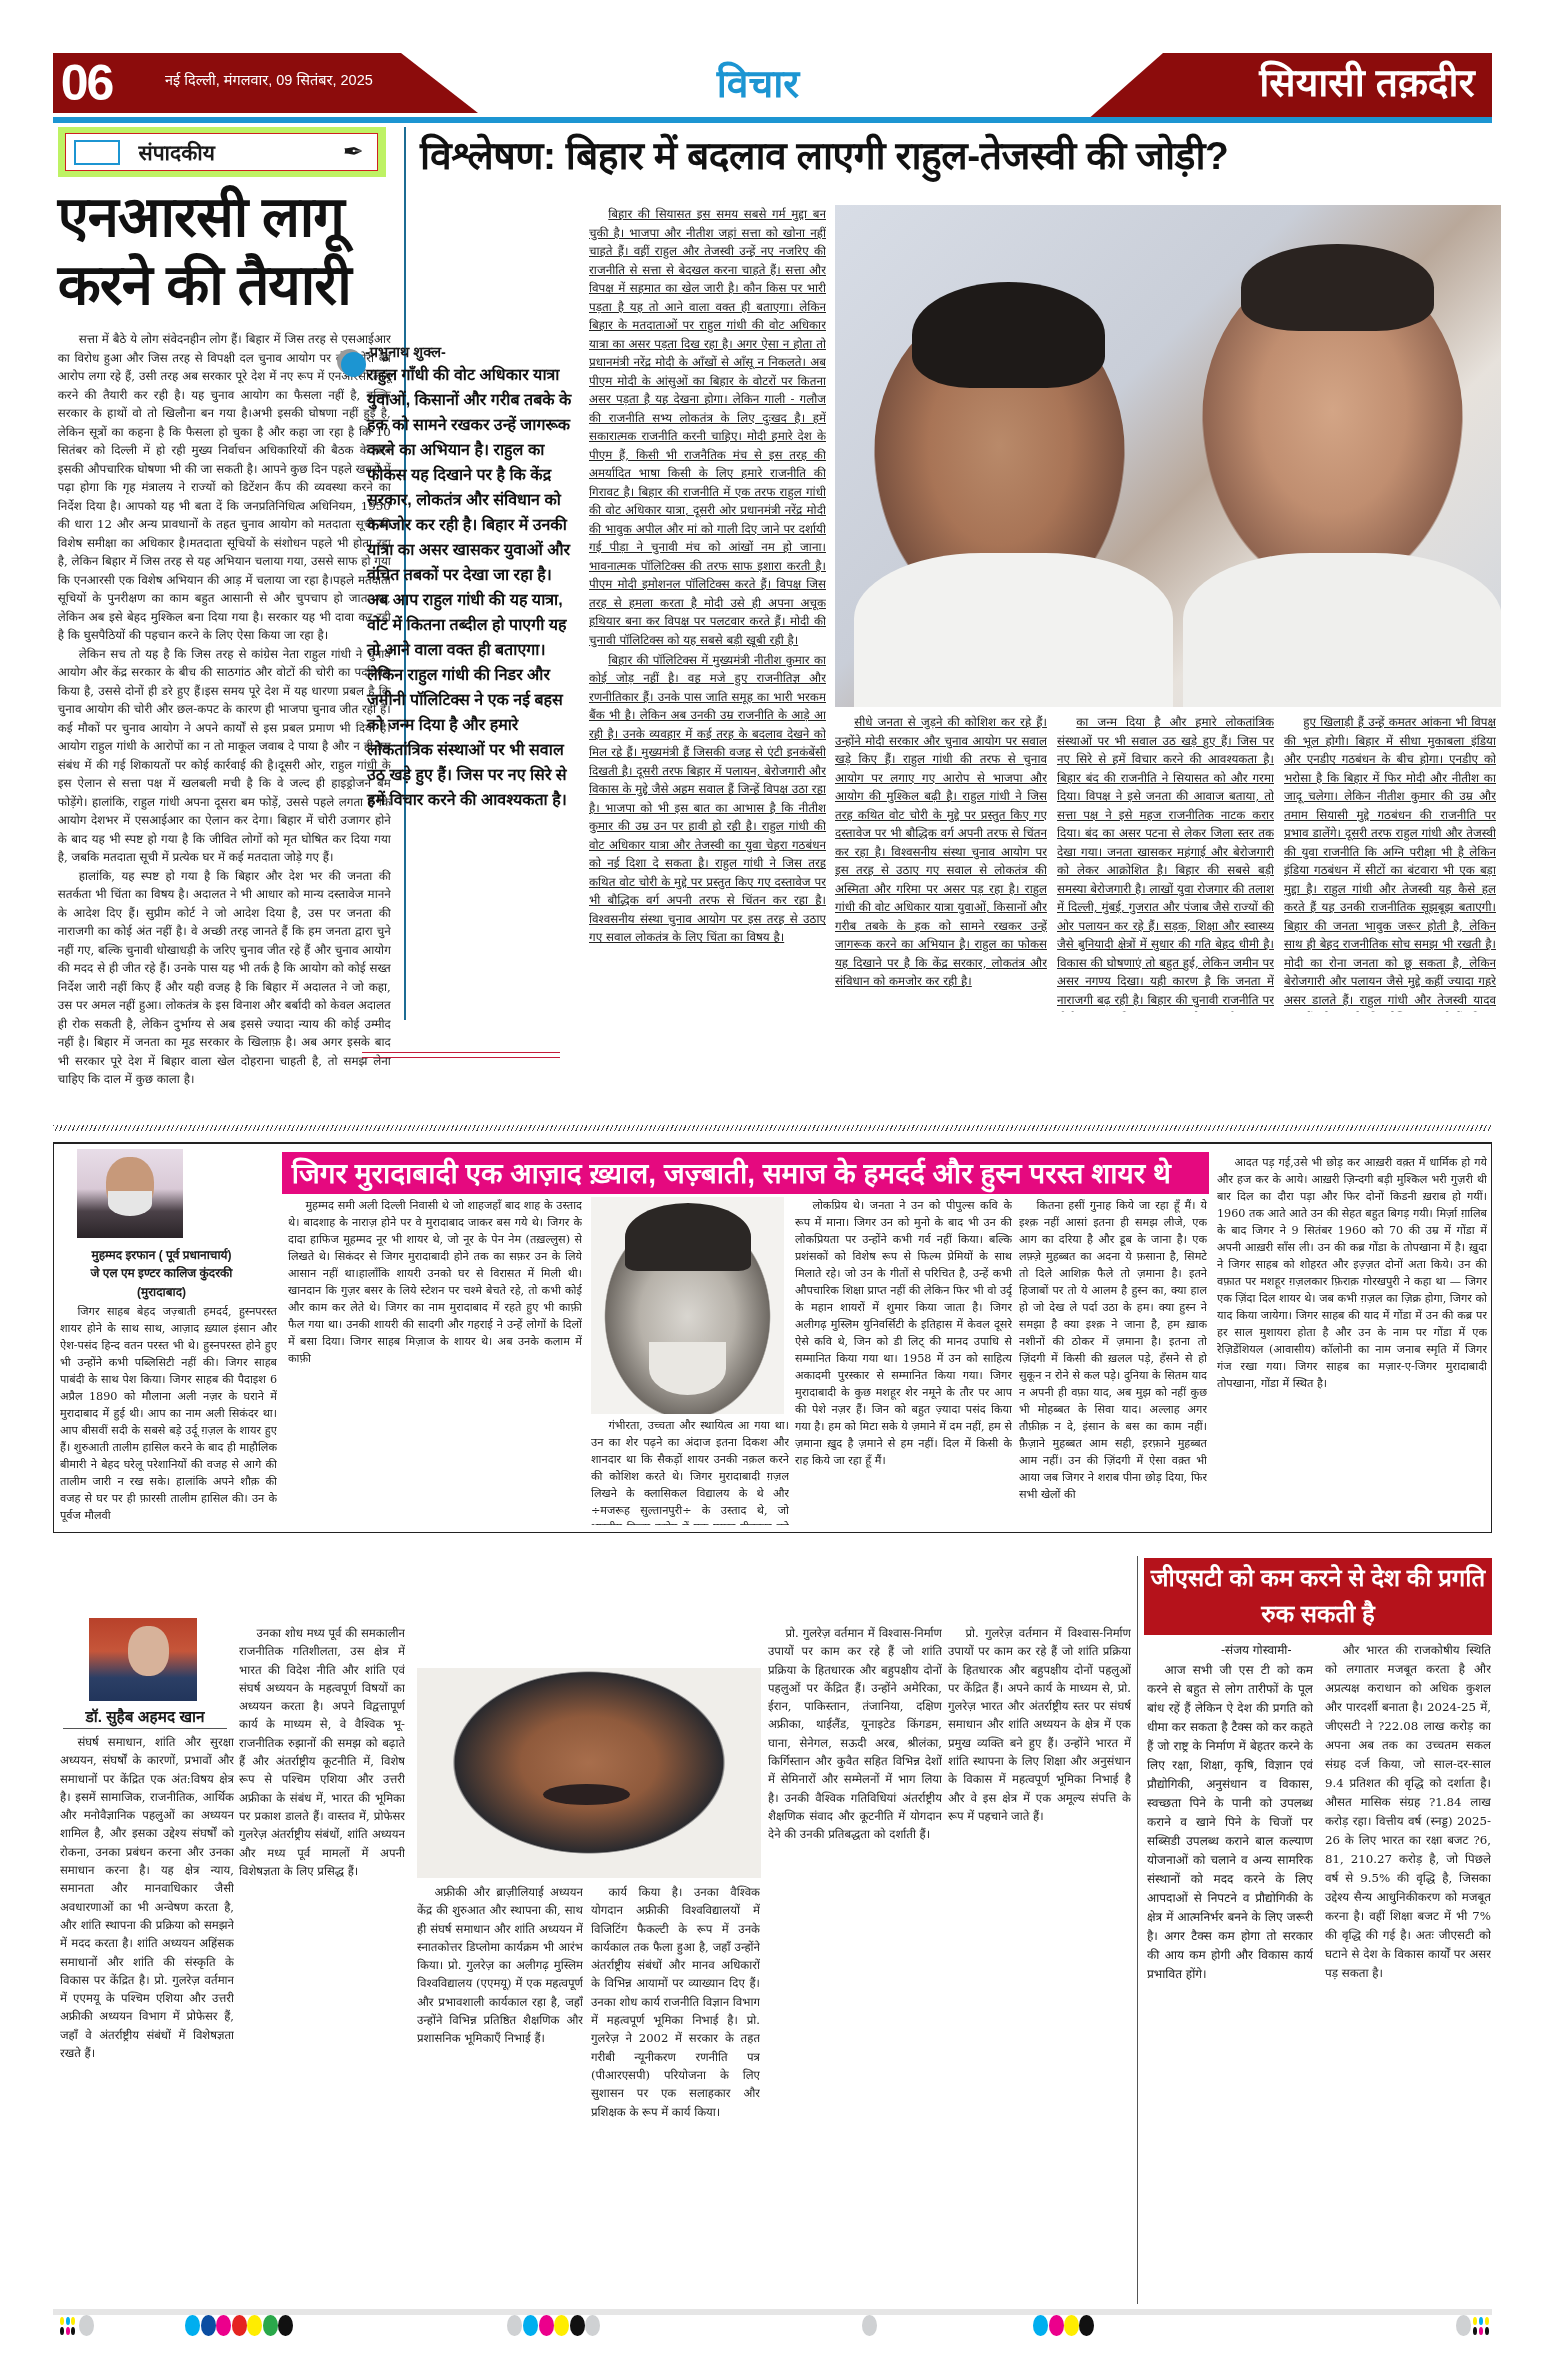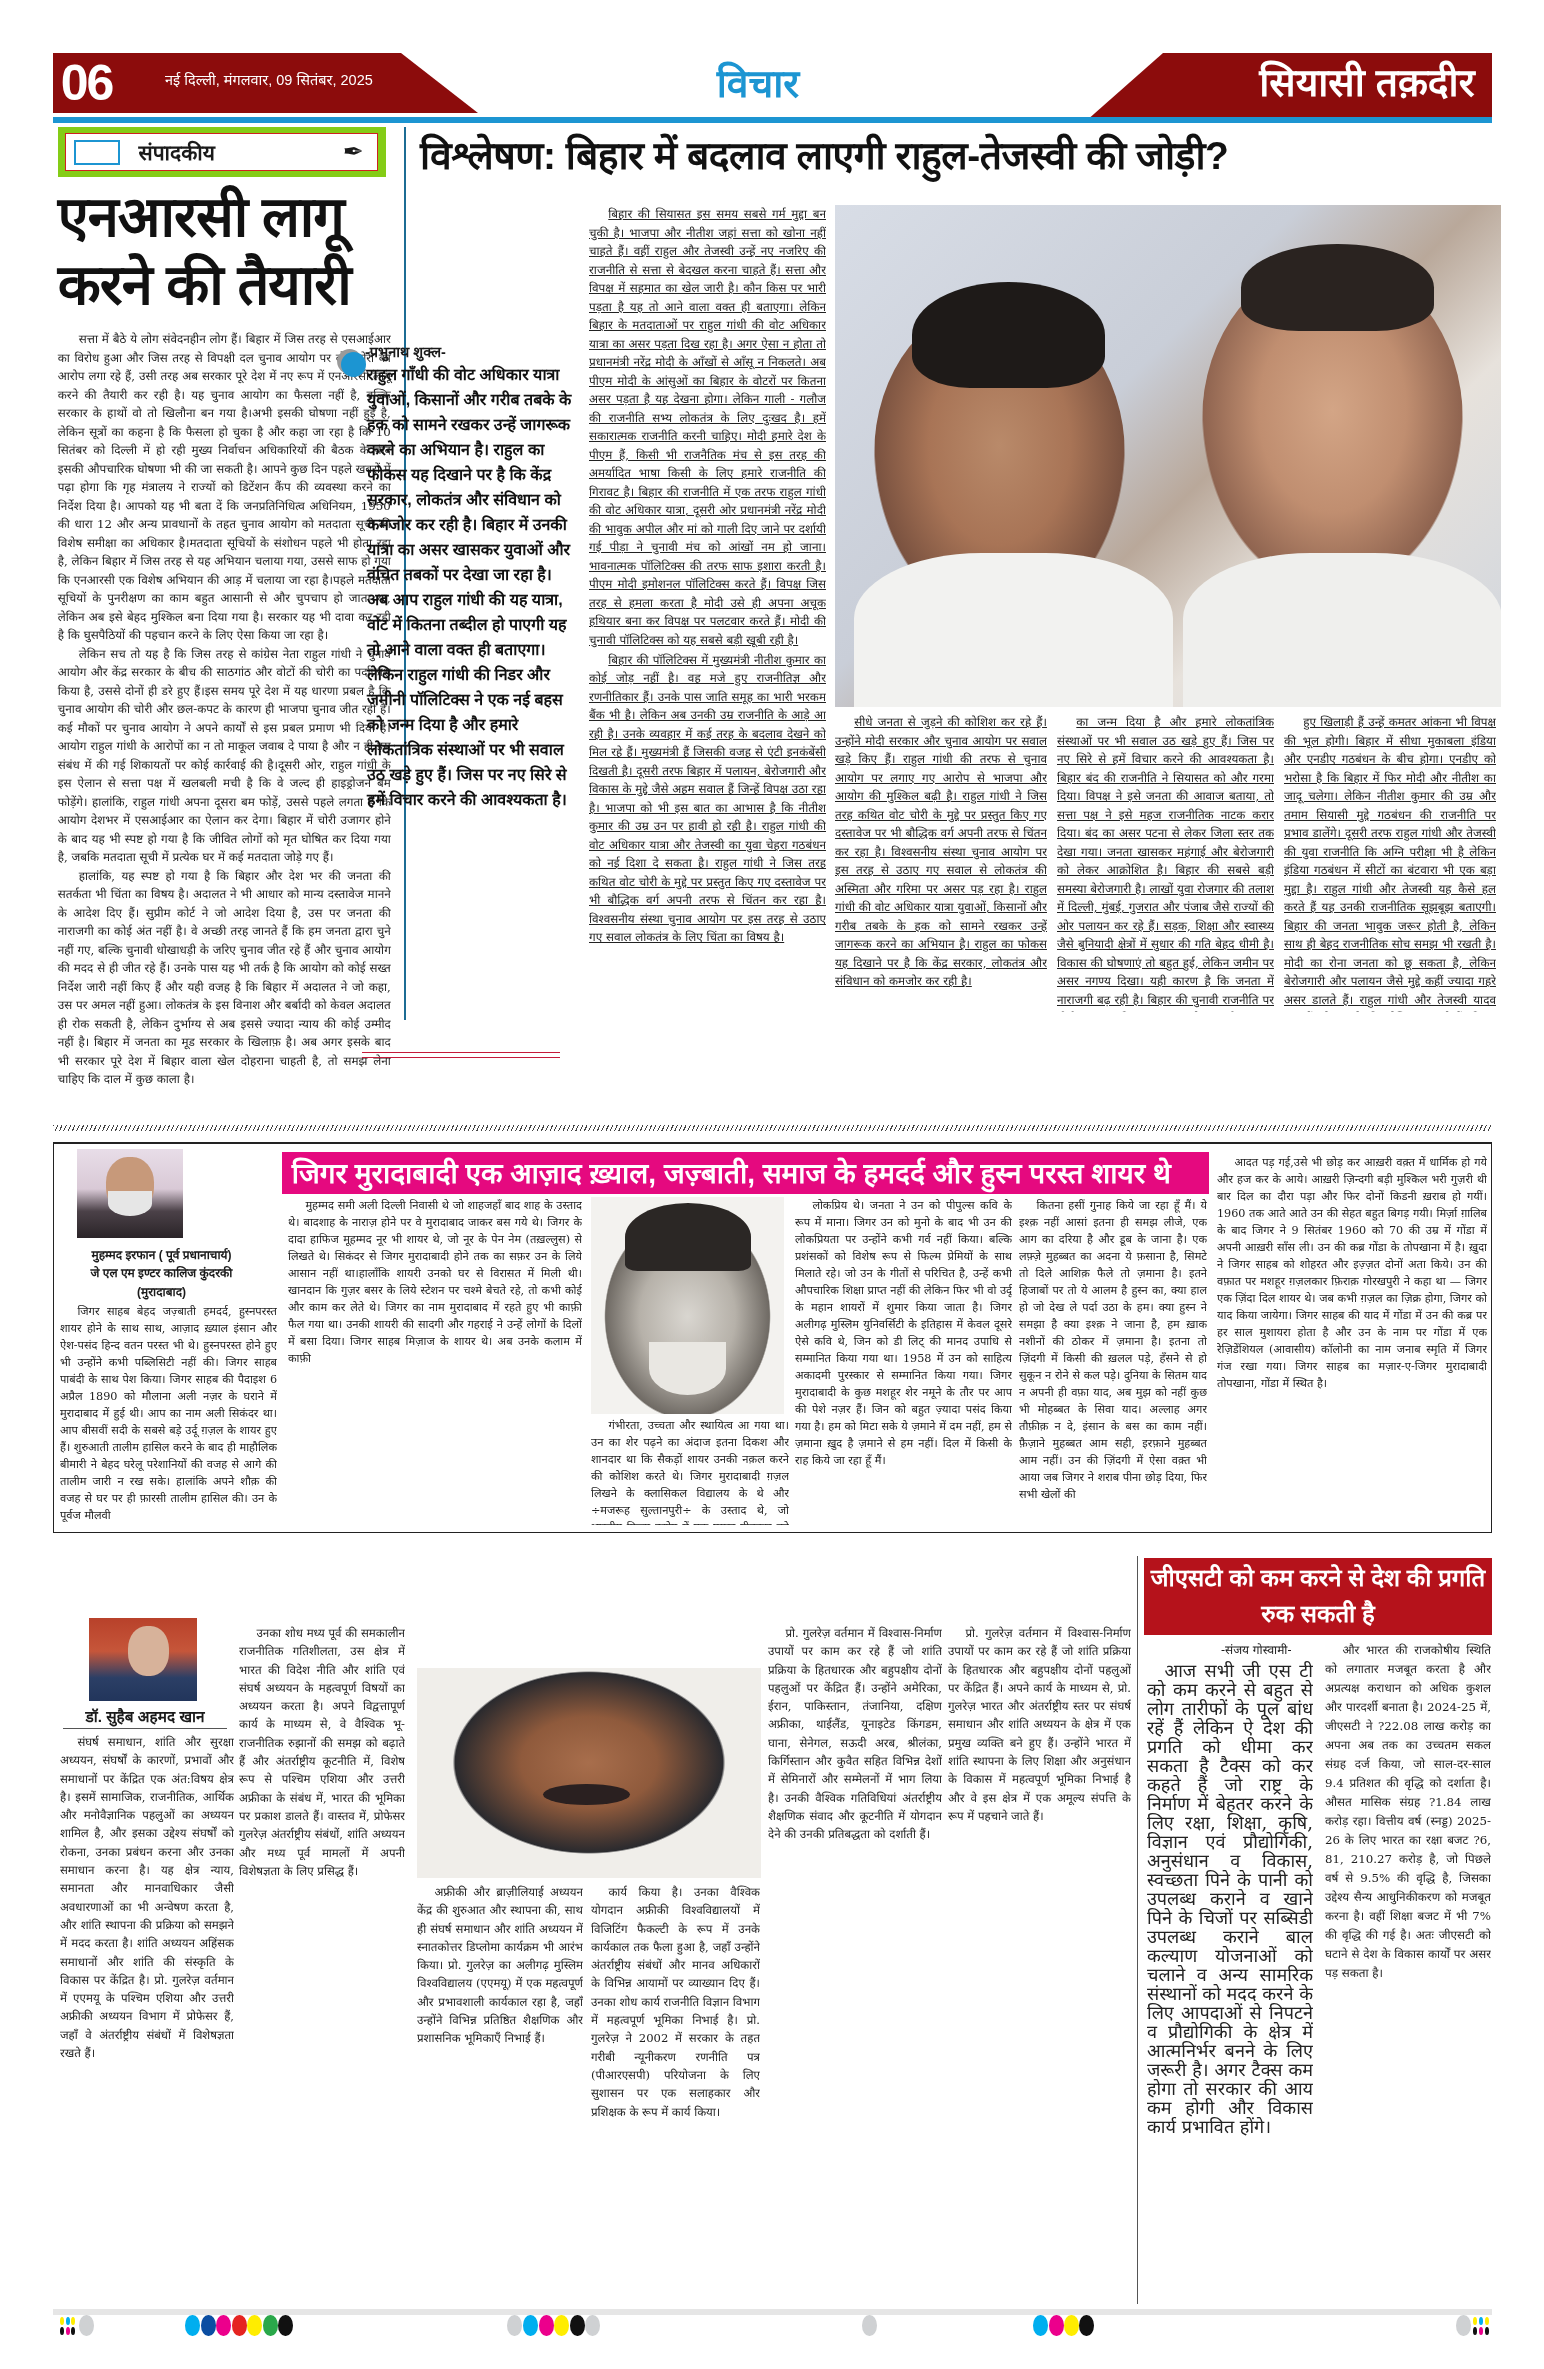--- a/index.html
+++ b/index.html
@@ -14,21 +14,21 @@
   .mh-num { position: absolute; left: 7.7px; top: 1.9px; font: bold 50px/56px "Liberation Sans", sans-serif; color: #fff; letter-spacing: -1.9px; }
   .mh-date { position: absolute; left: 92px; top: 17.4px; font: 14.5px/21px "Liberation Sans", sans-serif; color: #fff; margin-left: 20px; }
   .mh-center { position: absolute; left: 618px; top: 7.7px; width: 174px; text-align: center; font: bold 39px/46px "Liberation Sans", sans-serif; color: #1c95d2; }
   .mh-right { position: absolute; right: 0; top: 0; width: 406px; height: 68px; background: #8c0c0c;
               clip-path: polygon(77px 0, 100% 0, 100% 100%, 0 100%); }
   .mh-title { position: absolute; right: 17.4px; top: 3.9px; font: bold 39px/52px "Liberation Sans", sans-serif; color: #fff; }
   .mh-rule { position: absolute; left: 53px; top: 117px; width: 1439px; height: 5.8px; background: #1c95d2; }
 
   
   .ed { position: absolute; left: 53px; top: 127px; width: 338px; height: 893px; }
-  .ed-tag { position: absolute; left: 4.8px; top: 0; width: 328px; height: 50px; background: #84cc16; padding: 5.8px 7.7px; }
+  .ed-tag { position: absolute; left: 4.8px; top: 0; width: 328px; height: 50px; background: #bef264; padding: 5.8px 7.7px; }
   .ed-tag-inner { width: 100%; height: 100%; border: 1.9px solid #d02020; background: #fff; position: relative; }
   .ed-box { position: absolute; left: 7.7px; top: 5.8px; width: 46px; height: 25px; border: 2.9px solid #1c95d2; }
   .ed-label { position: absolute; left: 72px; top: 3.9px; font: bold 21px/29px "Liberation Sans", sans-serif; }
   .ed-pen { position: absolute; right: 13.5px; top: 1.9px; font-size: 25px; line-height: 31px; }
   .ed-headline { position: absolute; left: 4.8px; top: 56px; width: 333px; font: bold 56px/68px "Liberation Sans", sans-serif; letter-spacing: -1px; color: #111; }
   .ed-body { position: absolute; left: 4.8px; top: 203px; width: 333px; font: 11.8px/18.5px "DejaVu Serif", serif; text-align: justify; color: #222; }
   .ed-body p { text-indent: 21px; }
   .vrule { position: absolute; width: 1.9px; background: #1c6c94; }
 
   
@@ -206,21 +206,21 @@
   <div class="small-text" style="left:948px; top:1624px; width:183px; height:676px; overflow:hidden; font-size:11.6px; line-height:18.3px;">
     <p>प्रो. गुलरेज़ वर्तमान में विश्वास-निर्माण उपायों पर काम कर रहे हैं जो शांति प्रक्रिया के हितधारक और बहुपक्षीय दोनों पहलुओं पर केंद्रित हैं। अपने कार्य के माध्यम से, प्रो. गुलरेज़ भारत और अंतर्राष्ट्रीय स्तर पर संघर्ष समाधान और शांति अध्ययन के क्षेत्र में एक प्रमुख व्यक्ति बने हुए हैं। उन्होंने भारत में शांति स्थापना के लिए शिक्षा और अनुसंधान के विकास में महत्वपूर्ण भूमिका निभाई है और वे इस क्षेत्र में एक अमूल्य संपत्ति के रूप में पहचाने जाते हैं।</p>
   </div>
 
   <div class="vrule" style="left:1137px; top:1556px; height:748px; background:#555; width:1px;"></div>
 
   <div class="gst-head">
     <span>जीएसटी को कम करने से देश की प्रगति रुक सकती है</span>
   </div>
   <div class="byline" style="left:1221px; top:1641px; font-weight:normal; font-family:'DejaVu Serif', serif; font-size:12px;">-संजय गोस्वामी-</div>
-  <div class="small-text" style="left:1147px; top:1661px; width:166px; height:642px; overflow:hidden; font-size:18px; line-height:19px;">
+  <div class="small-text" style="left:1147px; top:1661px; width:166px; height:642px; overflow:hidden; font-size:12px; line-height:19px;">
     <p>आज सभी जी एस टी को कम करने से बहुत से लोग तारीफों के पूल बांध रहें हैं लेकिन ऐ देश की प्रगति को धीमा कर सकता है टैक्स को कर कहते हैं जो राष्ट्र के निर्माण में बेहतर करने के लिए रक्षा, शिक्षा, कृषि, विज्ञान एवं प्रौद्योगिकी, अनुसंधान व विकास, स्वच्छता पिने के पानी को उपलब्ध कराने व खाने पिने के चिजों पर सब्सिडी उपलब्ध कराने बाल कल्याण योजनाओं को चलाने व अन्य सामरिक संस्थानों को मदद करने के लिए आपदाओं से निपटने व प्रौद्योगिकी के क्षेत्र में आत्मनिर्भर बनने के लिए जरूरी है। अगर टैक्स कम होगा तो सरकार की आय कम होगी और विकास कार्य प्रभावित होंगे।</p>
   </div>
   <div class="small-text" style="left:1325px; top:1641px; width:166px; height:661px; overflow:hidden; font-size:11.8px; line-height:19px;">
     <p>और भारत की राजकोषीय स्थिति को लगातार मजबूत करता है और अप्रत्यक्ष कराधान को अधिक कुशल और पारदर्शी बनाता है। 2024-25 में, जीएसटी ने ?22.08 लाख करोड़ का अपना अब तक का उच्चतम सकल संग्रह दर्ज किया, जो साल-दर-साल 9.4 प्रतिशत की वृद्धि को दर्शाता है। औसत मासिक संग्रह ?1.84 लाख करोड़ रहा। वित्तीय वर्ष (स्नड्ड) 2025-26 के लिए भारत का रक्षा बजट ?6, 81, 210.27 करोड़ है, जो पिछले वर्ष से 9.5% की वृद्धि है, जिसका उद्देश्य सैन्य आधुनिकीकरण को मजबूत करना है। वहीं शिक्षा बजट में भी 7% की वृद्धि की गई है। अतः जीएसटी को घटाने से देश के विकास कार्यों पर असर पड़ सकता है।</p>
   </div>
 
   <div class="footer-rule"></div>
   <div>
     <div class="reg" style="left:60px; width:3.9px; height:7.7px; background:#ffed00; top:2317px;"></div>
     <div class="reg" style="left:66px; width:3.9px; height:7.7px; background:#00aeef; top:2317px;"></div>

